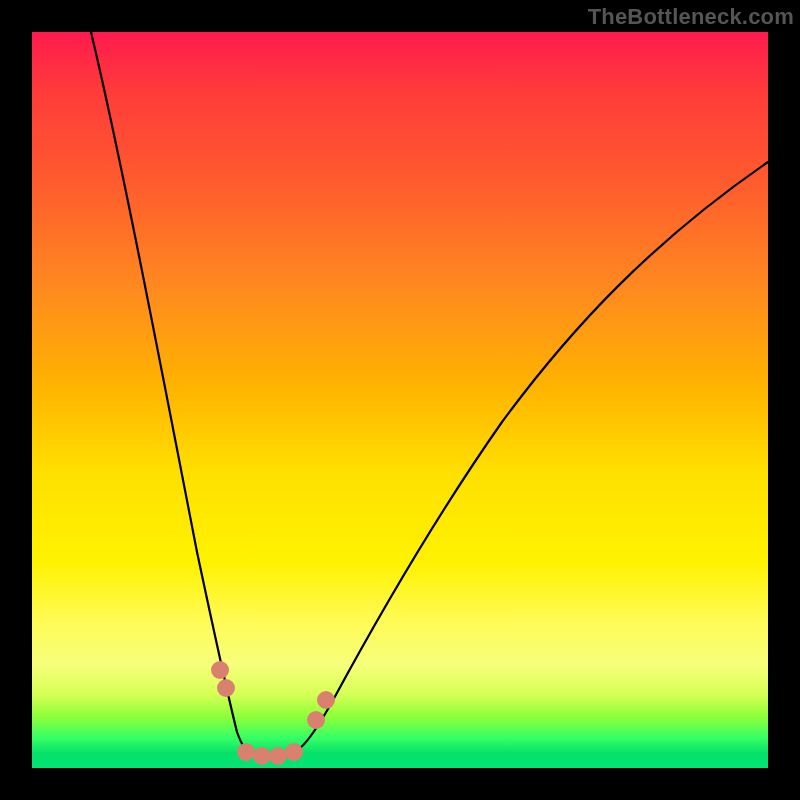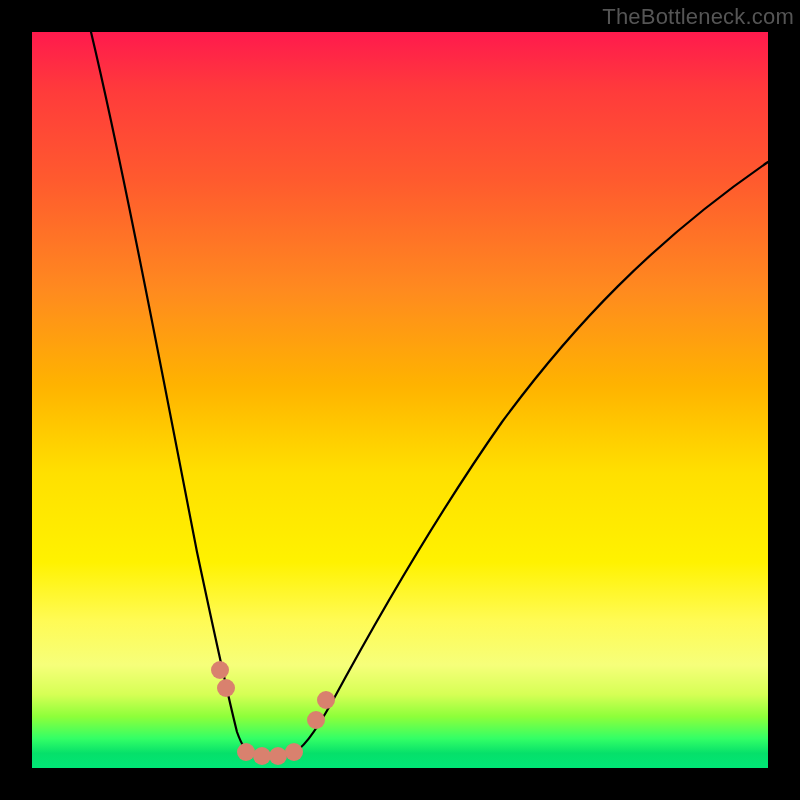--- a/index.html
+++ b/index.html
@@ -43,21 +43,21 @@
       #06e06a 98%,
       #00e676 100%
     );
   }
   .watermark {
     position: absolute;
     top: 4px;
     right: 6px;
     color: #555;
     font-size: 22px;
-    font-weight: 400;
+    font-weight: 700;
     letter-spacing: 0.2px;
     user-select: none;
   }
   svg.curve {
     position: absolute;
     left: 0;
     top: 0;
     width: 736px;
     height: 736px;
     overflow: visible;

